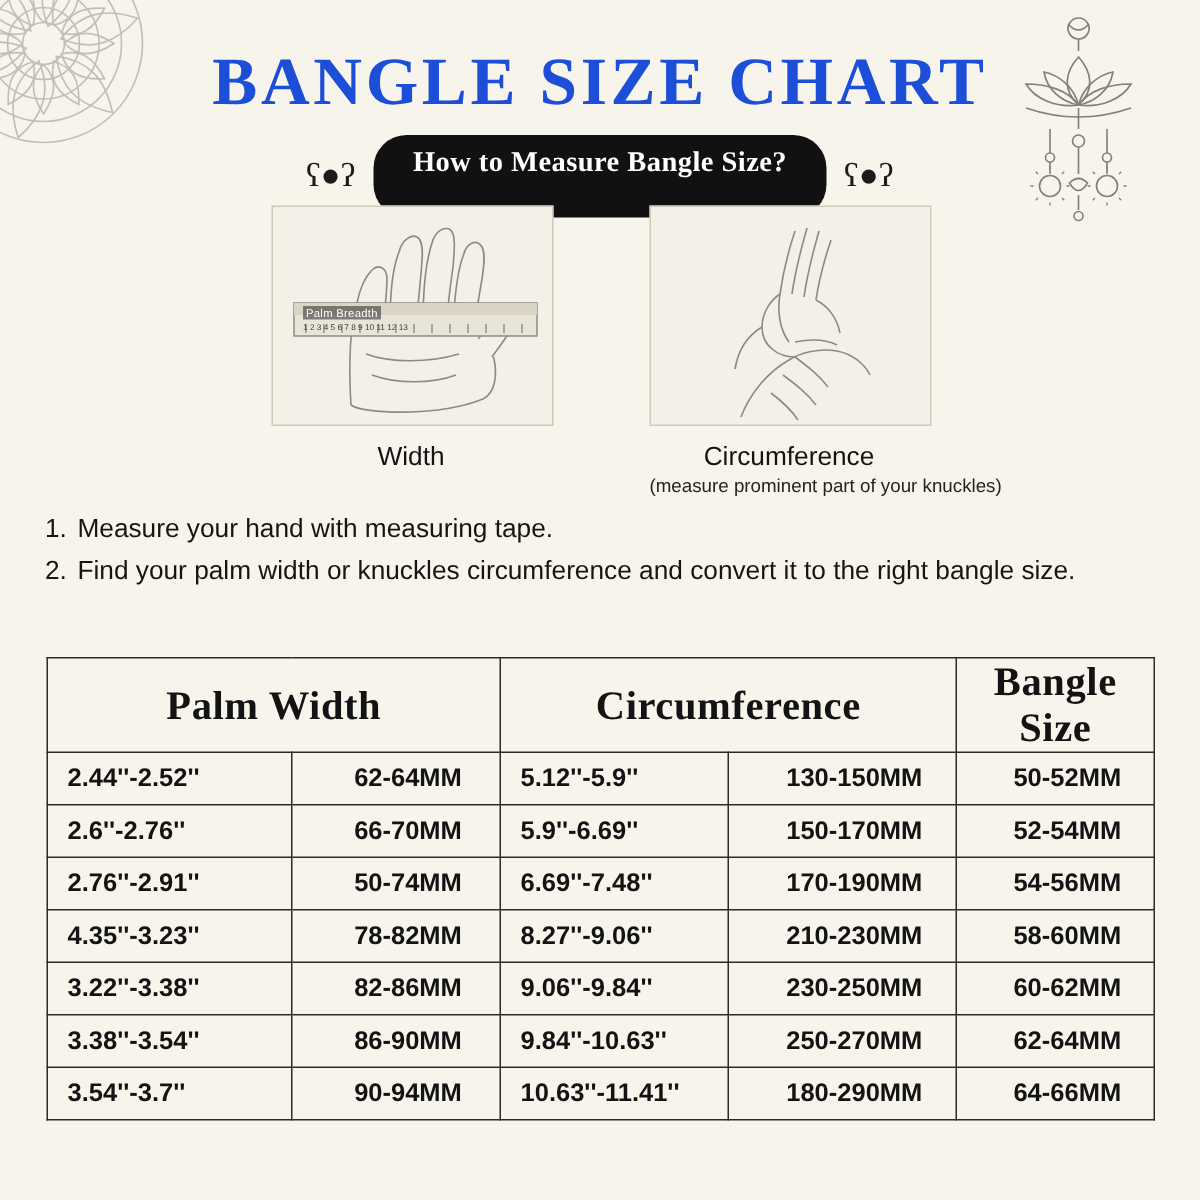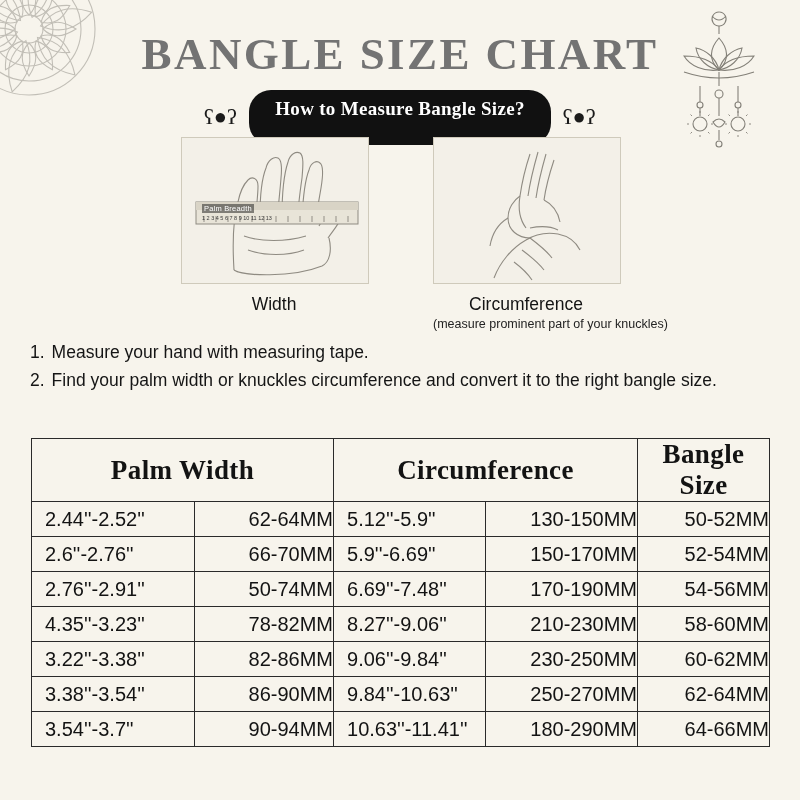--- a/index.html
+++ b/index.html
@@ -44,21 +44,21 @@
   .title {
     position: absolute;
     top: 28px;
     left: 0;
     width: 800px;
     text-align: center;
     font-family: "Liberation Serif", serif;
     font-size: 45px;
     letter-spacing: 2.4px;
     font-weight: 700;
-    color: #737373;
+    color: #1d4ed8;
   }
 
   
   .subtitle-wrap {
     position: absolute;
     top: 90px;
     left: 0;
     width: 800px;
     display: flex;
     align-items: center;
@@ -158,34 +158,34 @@
   table {
     border-collapse: collapse;
     width: 738px;
     table-layout: fixed;
     font-family: "Liberation Sans", sans-serif;
   }
   th, td {
     border: 1px solid #2a2a2a;
     padding: 0;
     height: 34px;
-    font-size: 20px;
+    font-size: 17px;
     color: #131313;
-    font-weight: 400;
+    font-weight: 700;
   }
   thead th {
     height: 46px;
     font-family: "Liberation Serif", serif;
     font-size: 27px;
     font-weight: 700;
     letter-spacing: .4px;
     text-align: center;
   }
   td { padding-left: 13px; text-align: left; }
-  td.center { text-align: right; padding-left: 16px; }
+  td.center { text-align: center; padding-left: 16px; }
   col.c1 { width: 163px; }
   col.c2 { width: 139px; }
   col.c3 { width: 152px; }
   col.c4 { width: 152px; }
   col.c5 { width: 132px; }
 </style>
 </head>
 <body>
 
 <div class="page">

